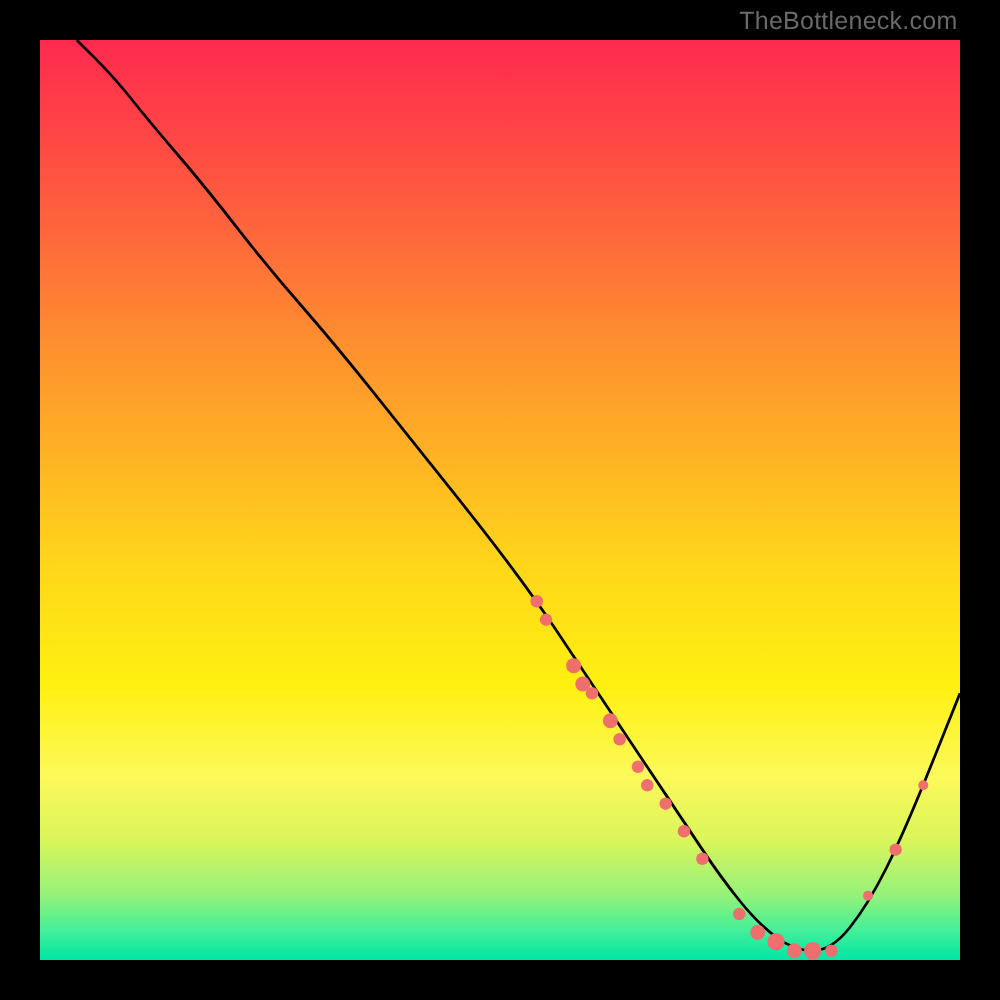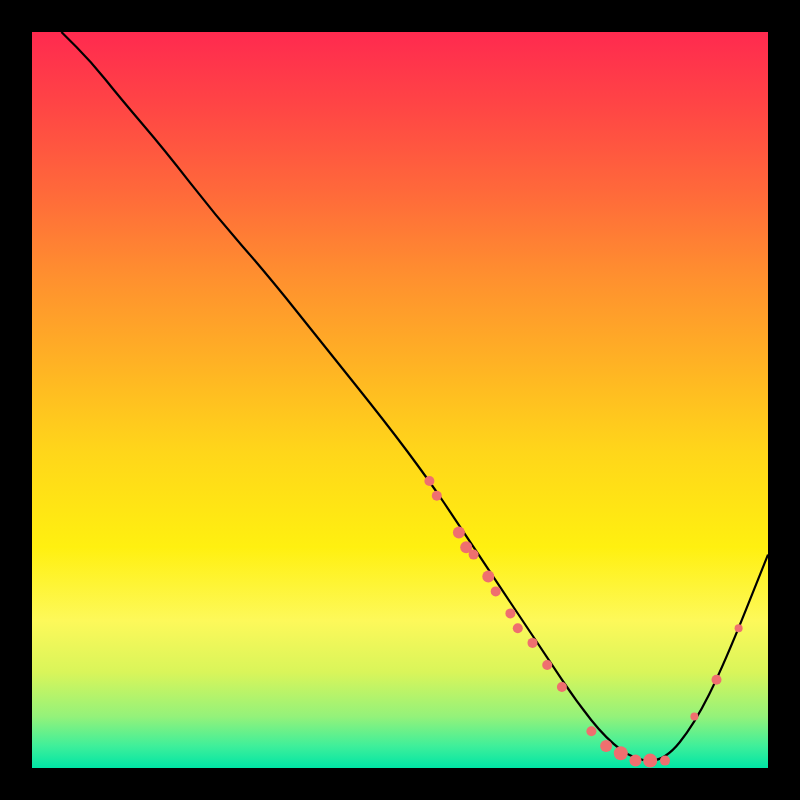--- a/index.html
+++ b/index.html
@@ -81,13 +81,14 @@
           <circle cx="588.8" cy="721.3" r="7" fill="#ef6f6f"></circle>
           <circle cx="603.5" cy="728.6" r="6" fill="#ef6f6f"></circle>
           <circle cx="618.2" cy="728.6" r="7" fill="#ef6f6f"></circle>
           <circle cx="633.0" cy="728.6" r="5" fill="#ef6f6f"></circle>
           <circle cx="662.4" cy="684.5" r="4" fill="#ef6f6f"></circle>
           <circle cx="684.5" cy="647.7" r="5" fill="#ef6f6f"></circle>
           <circle cx="706.6" cy="596.2" r="4" fill="#ef6f6f"></circle>
         </g>
     </svg>
   </div>
+  <div class="watermark">TheBottleneck.com</div>
 </div>
 
 </body></html>

